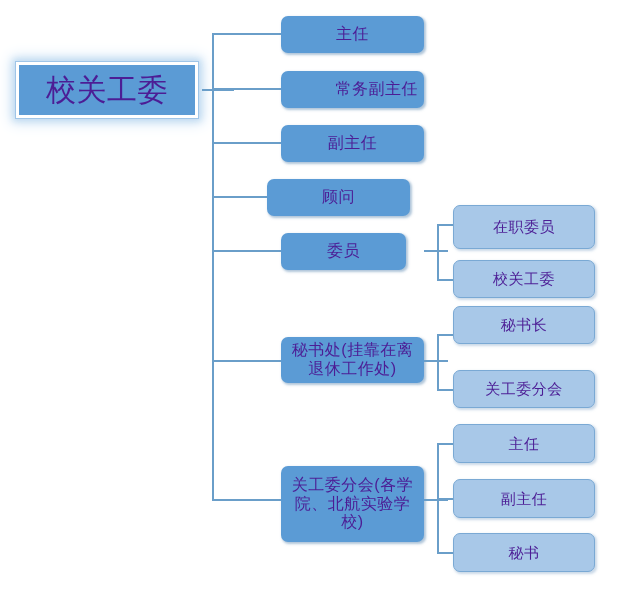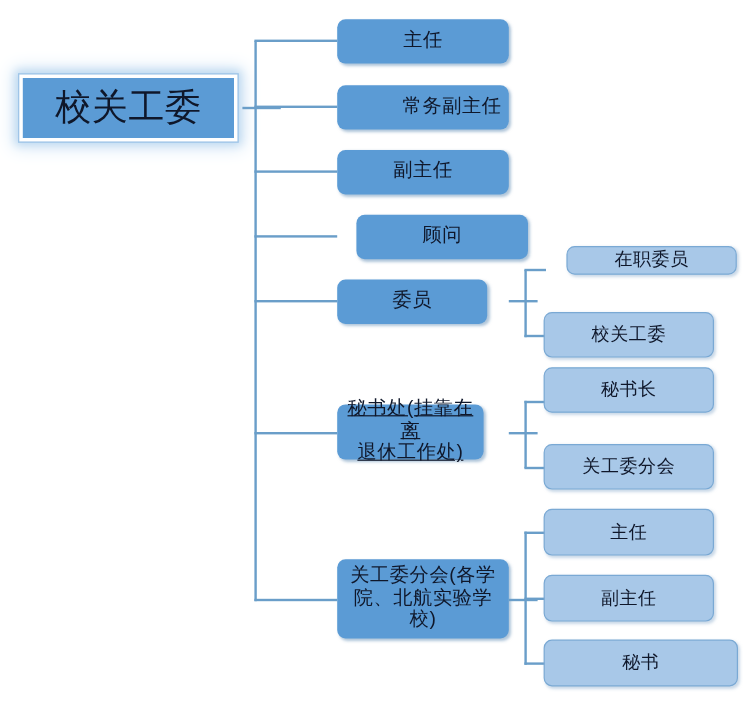--- a/index.html
+++ b/index.html
@@ -27,21 +27,21 @@
   .conn-v { width: 2px; }
 
   
   .node {
     position: absolute;
     box-sizing: border-box;
     display: flex;
     align-items: center;
     justify-content: center;
     text-align: center;
-    color: #0f172a;
+    color: #4c1d95;
     line-height: 1.18;
     letter-spacing: 0.5px;
   }
 
   
   .node-root {
     background: #5B9BD5;
     border: 3px solid #ffffff;
     box-shadow:
       0 0 0 1px #9fc5e8,
@@ -99,34 +99,34 @@
   </div>
 
   <div class="node node-l2" style="left:281px; top:71px; width:143px; height:37px;justify-content:flex-end;">
     <span class="node-text">常务副主任</span>
   </div>
 
   <div class="node node-l2" style="left:281px; top:125px; width:143px; height:37px;">
     <span class="node-text">副主任</span>
   </div>
 
-  <div class="node node-l2" style="left:297px; top:179px; width:143px; height:37px;">
+  <div class="node node-l2" style="left:267px; top:179px; width:143px; height:37px;">
     <span class="node-text">顾问</span>
   </div>
 
   <div class="node node-l2" style="left:281px; top:233px; width:125px; height:37px;">
     <span class="node-text">委员</span>
   </div>
 
-  <div class="node node-l2" style="left:281px; top:337px; width:122px; height:46px;text-decoration:underline;">
+  <div class="node node-l2" style="left:281px; top:337px; width:143px; height:46px;">
     <span class="node-text">秘书处(挂靠在离
 退休工作处)</span>
   </div>
 
-  <div class="node node-l2" style="left:281px; top:466px; width:143px; height:66px;">
+  <div class="node node-l2" style="left:281px; top:466px; width:143px; height:76px;">
     <span class="node-text">关工委分会(各学
 院、北航实验学
 校)</span>
   </div>
 
   <div class="conn conn-h" style="left:424px; top:250px; width:24px;"></div>
   <div class="conn conn-v" style="left:437px; top:225px; height:56px;"></div>
   <div class="conn conn-h" style="left:437px; top:224px; width:18px;"></div>
   <div class="conn conn-h" style="left:437px; top:279px; width:18px;"></div>
 
@@ -134,21 +134,21 @@
   <div class="conn conn-v" style="left:437px; top:334px; height:56px;"></div>
   <div class="conn conn-h" style="left:437px; top:334px; width:18px;"></div>
   <div class="conn conn-h" style="left:437px; top:389px; width:18px;"></div>
 
   <div class="conn conn-h" style="left:424px; top:499px; width:24px;"></div>
   <div class="conn conn-v" style="left:437px; top:443px; height:111px;"></div>
   <div class="conn conn-h" style="left:437px; top:443px; width:18px;"></div>
   <div class="conn conn-h" style="left:437px; top:498px; width:18px;"></div>
   <div class="conn conn-h" style="left:437px; top:552px; width:18px;"></div>
 
-  <div class="node node-l3" style="left:472px; top:205px; width:142px; height:24px;">
+  <div class="node node-l3" style="left:453px; top:205px; width:142px; height:44px;">
     <span class="node-text">在职委员</span>
   </div>
 
   <div class="node node-l3" style="left:453px; top:260px; width:142px; height:38px;">
     <span class="node-text">校关工委</span>
   </div>
 
   <div class="node node-l3" style="left:453px; top:306px; width:142px; height:38px;">
     <span class="node-text">秘书长</span>
   </div>
@@ -158,17 +158,17 @@
   </div>
 
   <div class="node node-l3" style="left:453px; top:424px; width:142px; height:39px;">
     <span class="node-text">主任</span>
   </div>
 
   <div class="node node-l3" style="left:453px; top:479px; width:142px; height:39px;">
     <span class="node-text">副主任</span>
   </div>
 
-  <div class="node node-l3" style="left:453px; top:533px; width:162px; height:39px;">
+  <div class="node node-l3" style="left:453px; top:533px; width:142px; height:39px;">
     <span class="node-text">秘书</span>
   </div>
 
 </div>
 
 </body></html>

